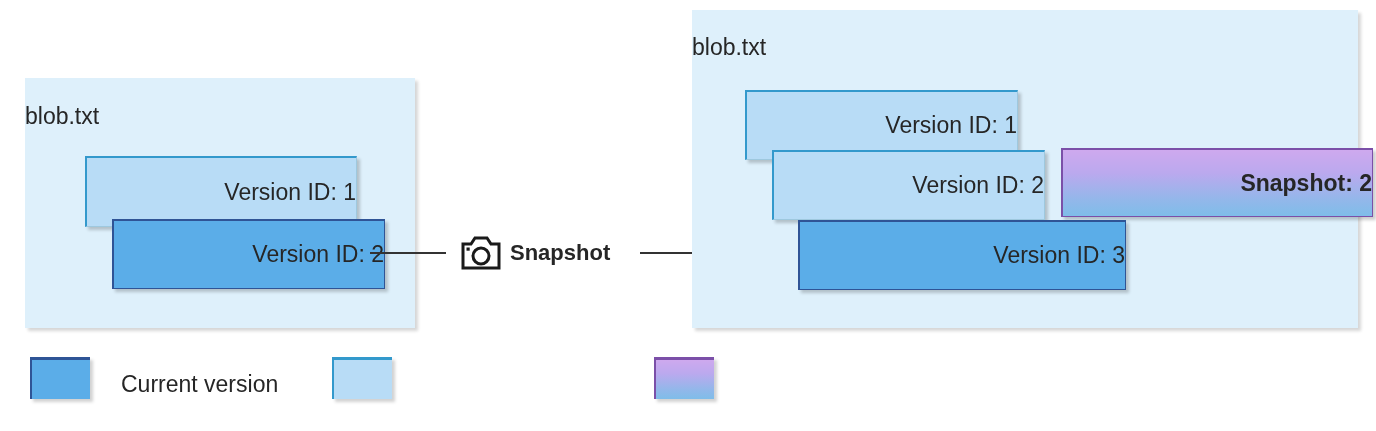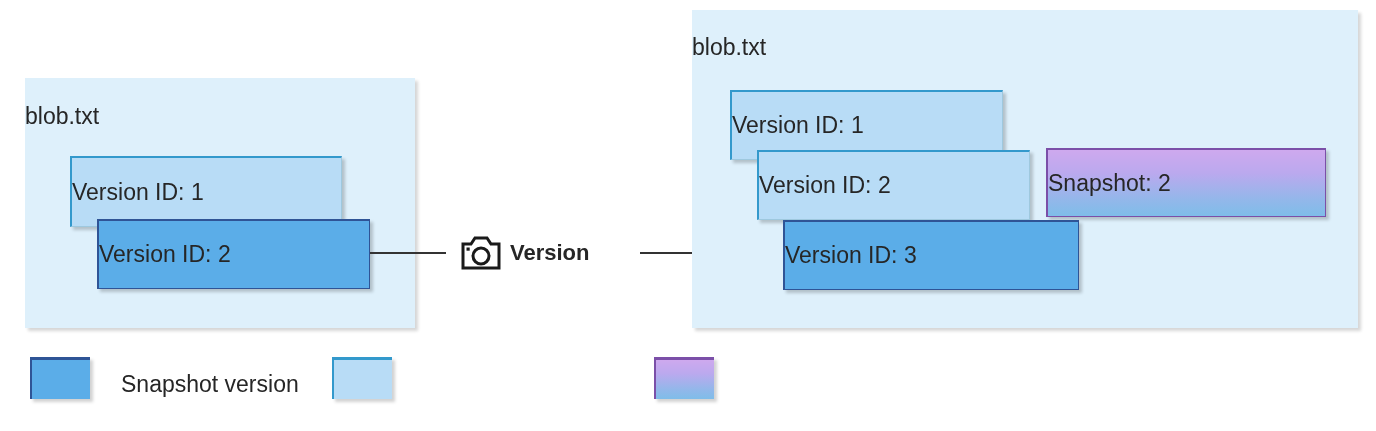--- a/index.html
+++ b/index.html
@@ -29,25 +29,26 @@
     line-height:1;
     white-space:nowrap;
   }
 
   
   .vbox{
     position:absolute;
     box-sizing:border-box;
     display:flex;
     align-items:center;
-    justify-content:flex-start;
+    justify-content:flex-end;
     font-size:23px;
     color:#262626;
     box-shadow:3px 3px 3px rgba(0,0,0,0.20);
     white-space:nowrap;
+    margin-left:15px;
   }
   .vbox.current{
     background:#5BADE8;
     border-top:2px solid #2F5496;
     border-left:2px solid #2F5496;
     border-right:1px solid #2F5496;
     border-bottom:1px solid #2F5496;
   }
   .vbox.previous{
     background:#B8DCF6;
@@ -142,45 +143,45 @@
   <div class="conn-line" style="left:370px;top:252px;width:76px;"></div>
 
   <div class="camera-icon" style="left:461px;top:236px;">
     <svg viewBox="0 0 40 34" width="40" height="34" aria-hidden="true">
       <path d="M2,8 H10 L14,2 H26 L30,8 H38 V32 H2 Z" fill="none" stroke="#1a1a1a" stroke-width="3" stroke-linejoin="miter"></path>
       <circle cx="20" cy="20" r="8" fill="none" stroke="#1a1a1a" stroke-width="3"></circle>
       <rect x="5.5" y="11.5" width="3.2" height="3.2" fill="#1a1a1a"></rect>
     </svg>
   </div>
 
-  <div class="snapshot-label" style="left:510px;top:242px;">Version</div>
+  <div class="snapshot-label" style="left:510px;top:242px;">Snapshot</div>
 
   <div class="conn-line" style="left:640px;top:252px;width:132px;"></div>
   <div class="arrowhead" style="left:770px;top:245px;"></div>
 
   <div class="panel" style="left:692px;top:10px;width:666px;height:318px;">
     <div class="panel-title" style="top:26px;">blob.txt</div>
   </div>
 
   <div class="vbox previous" style="left:730px;top:90px;width:273px;height:70px;">
     <span>Version ID: 1</span>
   </div>
 
-  <div class="vbox snapshot" style="left:1046px;top:148px;width:280px;height:69px;">
+  <div class="vbox snapshot" style="left:1046px;top:148px;width:312px;height:69px;font-weight:bold;">
     <span>Snapshot: 2</span>
   </div>
 
   <div class="vbox previous" style="left:757px;top:150px;width:273px;height:70px;">
     <span>Version ID: 2</span>
   </div>
 
-  <div class="vbox current" style="left:783px;top:220px;width:296px;height:70px;">
+  <div class="vbox current" style="left:783px;top:220px;width:328px;height:70px;">
     <span>Version ID: 3</span>
   </div>
 
   <div class="legend-swatch current" style="left:30px;top:357px;"></div>
-  <div class="legend-label" style="left:121px;top:373px;">Snapshot version</div>
+  <div class="legend-label" style="left:121px;top:373px;">Current version</div>
 
   <div class="legend-swatch previous" style="left:332px;top:357px;"></div>
 
   <div class="legend-swatch snapshot" style="left:654px;top:357px;"></div>
 
 </div>
 
 </body></html>

